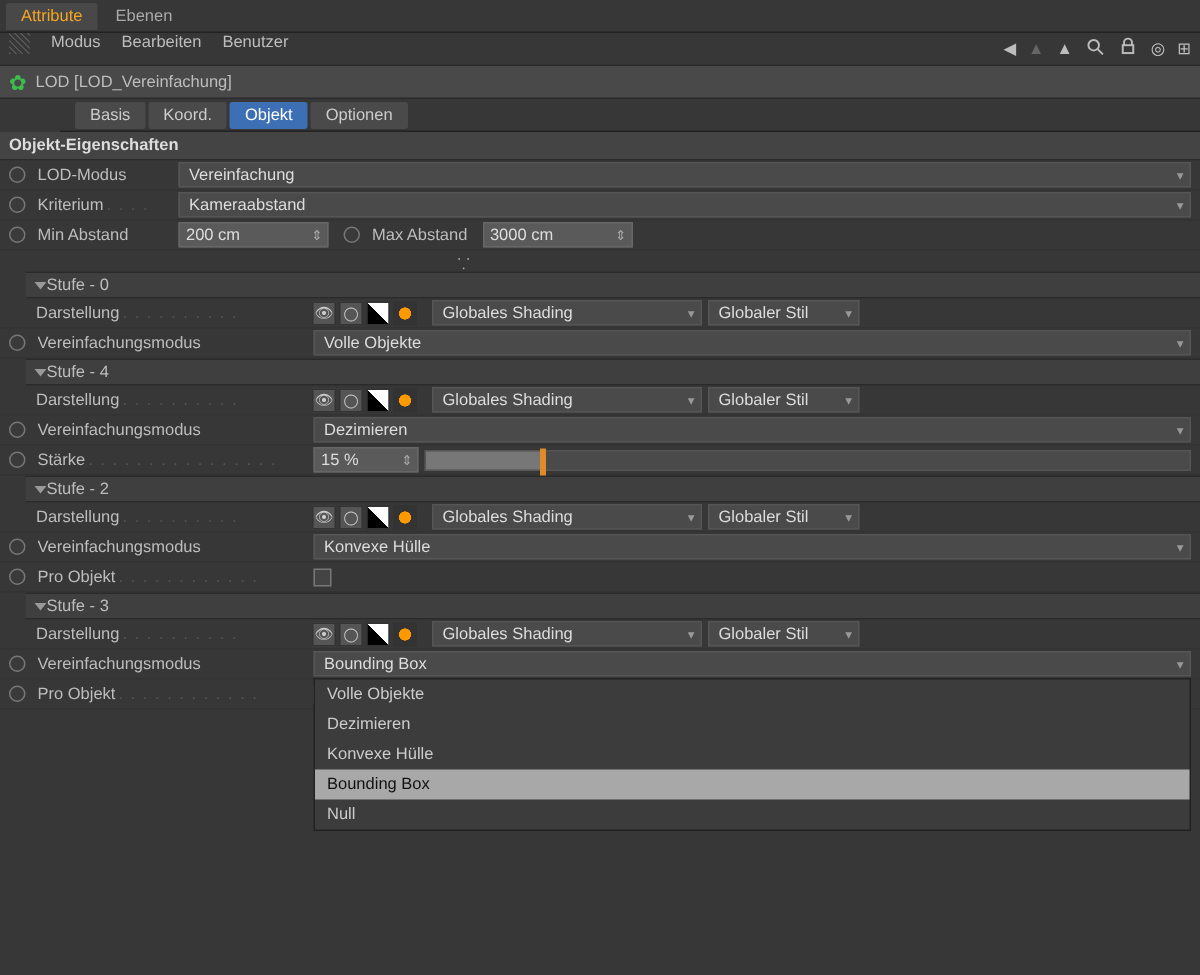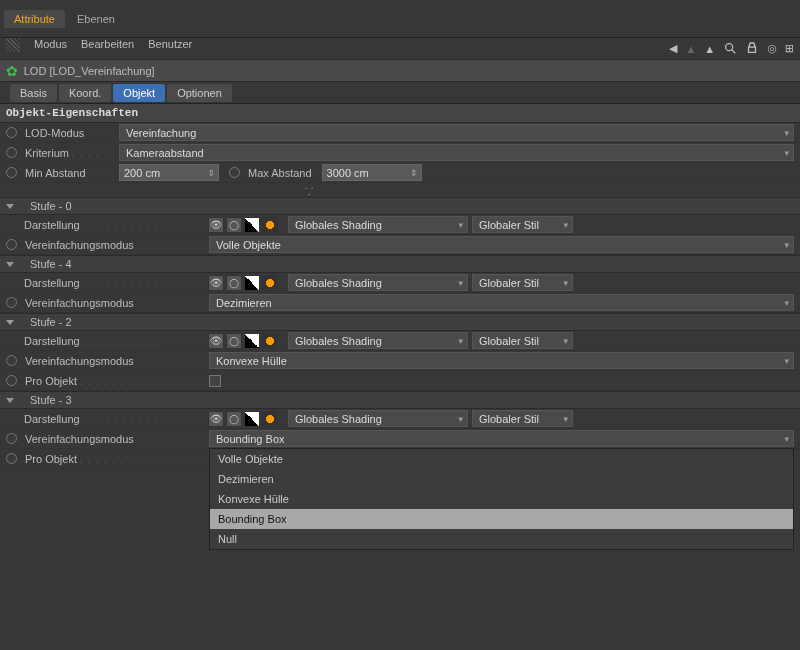--- a/index.html
+++ b/index.html
@@ -1,52 +1,52 @@
 <!DOCTYPE html>
 <html><head>
 <meta charset="utf-8">
 <style>
   * { box-sizing: border-box; margin: 0; padding: 0; font-family: Arial, Helvetica, sans-serif; }
   body { background: #373737; color: #bdbdbd; font-size: 11px; width: 800px; height: 650px; overflow: hidden; }
   .panel { width: 800px; height: 650px; background: #373737; }
-  .tab-strip-1 { display: flex; align-items: center; height: 38px; background: #373737; border-bottom: 1px solid #222; padding: 0 4px; gap: 2px;}
+  .tab-strip-1 { display: flex; align-items: center; height: 22px; background: #373737; border-bottom: 1px solid #222; padding: 0 4px; gap: 2px;}
   .tab { padding: 3px 10px; color: #aaa; cursor: pointer; border-radius: 2px 2px 0 0;}
   .tab.active { background: #484848; color: #f5a623; }
   .menu-bar { display: flex; height: 22px; background: #373737; border-bottom: 1px solid #2a2a2a; padding: 0 6px; gap: 14px; position: relative;}
   .grip { width:14px; height:14px; background:repeating-linear-gradient(45deg,#555 0 1px,transparent 1px 3px); }
   .menu-bar .spacer { flex: 1; }
   .top-icons { display:flex; gap:8px; align-items:center; }
   .top-icons svg, .top-icons .ico { width:14px; height:14px; }
   .obj-header { display:flex; align-items:center; height:22px; background:#494949; padding:0 6px; gap:6px; border-bottom:1px solid #2a2a2a;}
   .leaf-icon { color:#3bbf4a; font-size:14px; }
-  .tab-strip-2 { display:flex; align-items:center; height:22px; background:#373737; padding:2px 10px; gap:2px; border-bottom:1px solid #222;}
+  .tab-strip-2 { display:flex; align-items:center; height:22px; background:#373737; padding:2px 10px; gap:2px; border-bottom:1px solid #222;margin-left:40px;}
   .tab2 { padding:3px 10px; color:#ccc; background:#4a4a4a; cursor:pointer; border-radius:2px;}
   .tab2.active { background:#3d6fb4; color:#fff; }
-  .section-label { background:#444; color:#ddd; font-weight:bold; padding:3px 6px; border-bottom:1px solid #2a2a2a;font-family:Liberation Mono, monospace;}
+  .section-label { background:#444; color:#ddd; font-weight:bold; padding:3px 6px; border-bottom:1px solid #2a2a2a;}
   .row { display:flex; align-items:center; height:20px; padding:0 6px; gap:4px; border-bottom:1px solid #333;}
   .radio { width:11px; height:11px; border:1px solid #777; border-radius:50%; background:#3a3a3a; flex-shrink:0; margin-right:4px;}
   .label-wrap { display:flex; align-items:flex-start; gap:2px; width:180px; overflow:hidden; white-space:nowrap;}
   .label-wrap .text { flex-shrink:0;}
   .label-wrap .dots { color:#555; overflow:hidden; flex:1; letter-spacing:1px;}
   .label-wrap.short { width:90px;}
   .dropdown { flex:1; background:#4a4a4a; color:#ddd; height:17px; line-height:17px; padding:0 6px; position:relative; cursor:pointer; border:1px solid #555;}
   .dropdown::after { content:"▾"; position:absolute; right:4px; top:0; font-size:9px; color:#999;}
   .dropdown.fixed { flex:0 0 auto; width:180px;}
   .dropdown.small { flex:0 0 auto; width:101px;}
   .numfield { width:100px; background:#5a5a5a; color:#ddd; height:17px; line-height:17px; padding:0 4px; position:relative; border:1px solid #666;}
   .numfield::after { content:"⇕"; position:absolute; right:3px; top:0; font-size:9px; color:#aaa;}
   .lod-bar { flex:1; height:17px; display:flex; position:relative;}
   .seg { height:100%; display:flex; align-items:center; padding:0 4px; color:#030; font-size:10px;}
   .seg.g0 { background:#2da44e; width:26%;}
   .seg.g1 { background:#5dd35d; width:34%;}
   .seg.r  { background:#c43030; width:30%; color:#fff;}
   .seg.m  { background:#d84fd8; width:10%;}
   .marker-row { height:14px; position:relative;}
   .marker { position:absolute; top:1px; font-size:10px; color:#aaa;}
-  .stage-header { display:flex; align-items:center; height:18px; background:#3f3f3f; padding:0 6px; gap:16px; border-top:1px solid #2a2a2a; border-bottom:1px solid #2a2a2a; cursor:pointer;}
+  .stage-header { display:flex; align-items:center; height:18px; background:#3f3f3f; padding:0 6px; gap:0; border-top:1px solid #2a2a2a; border-bottom:1px solid #2a2a2a; cursor:pointer;margin-left:17px;}
   .tri { width:0;height:0;border-left:4px solid transparent;border-right:4px solid transparent;border-top:5px solid #999;}
   .mini-icons { display:flex; gap:2px; margin-right:6px; }
   .mini-icons .mi { width:16px; height:16px; background:#555; border:1px solid #333; display:flex; align-items:center; justify-content:center; font-size:9px; color:#ccc;}
   .mi.eye::before{content:"👁";font-size:10px;}
   .mi.bw{background:linear-gradient(45deg,#000 50%,#fff 50%);}
   .mi.orange{background:radial-gradient(circle,#f90 40%,#333 42%); border:1px solid #333; position:relative;}
   .mi.orange::after{content:"◐"; color:#f90; font-size:10px;}
   .row .spacer { flex:1;}
   .slider-track { flex:1; height:14px; background:#4a4a4a; position:relative; border:1px solid #555;}
   .slider-fill { position:absolute; left:0; top:0; bottom:0; background:#777; }
@@ -189,20 +189,32 @@
     <div class="dropdown small">Globaler Stil</div>
     <div class="spacer"></div>
   </div>
   <div class="row">
     <div class="radio"></div>
     <div class="label-wrap">
         <span class="text">Vereinfachungsmodus</span>
       </div>
     <div class="dropdown">Dezimieren</div>
   </div>
+  <div class="row">
+    <div class="radio"></div>
+    <div class="label-wrap">
+        <span class="text">Stärke</span>
+        <span class="dots">. . . . . . . . . . . . . . . .</span>
+      </div>
+    <div class="numfield" style="width:70px">15 %</div>
+    <div class="slider-track">
+      <div class="slider-fill" style="width:15%"></div>
+      <div class="slider-handle" style="left:15%"></div>
+    </div>
+  </div>
 
   <div class="stage-header">
     <div class="tri"></div>
     <span>Stufe - 2</span>
   </div>
   <div class="row">
     <div style="width:14px"></div>
     <div class="label-wrap">
         <span class="text">Darstellung</span>
         <span class="dots">. . . . . . . . . .</span>

